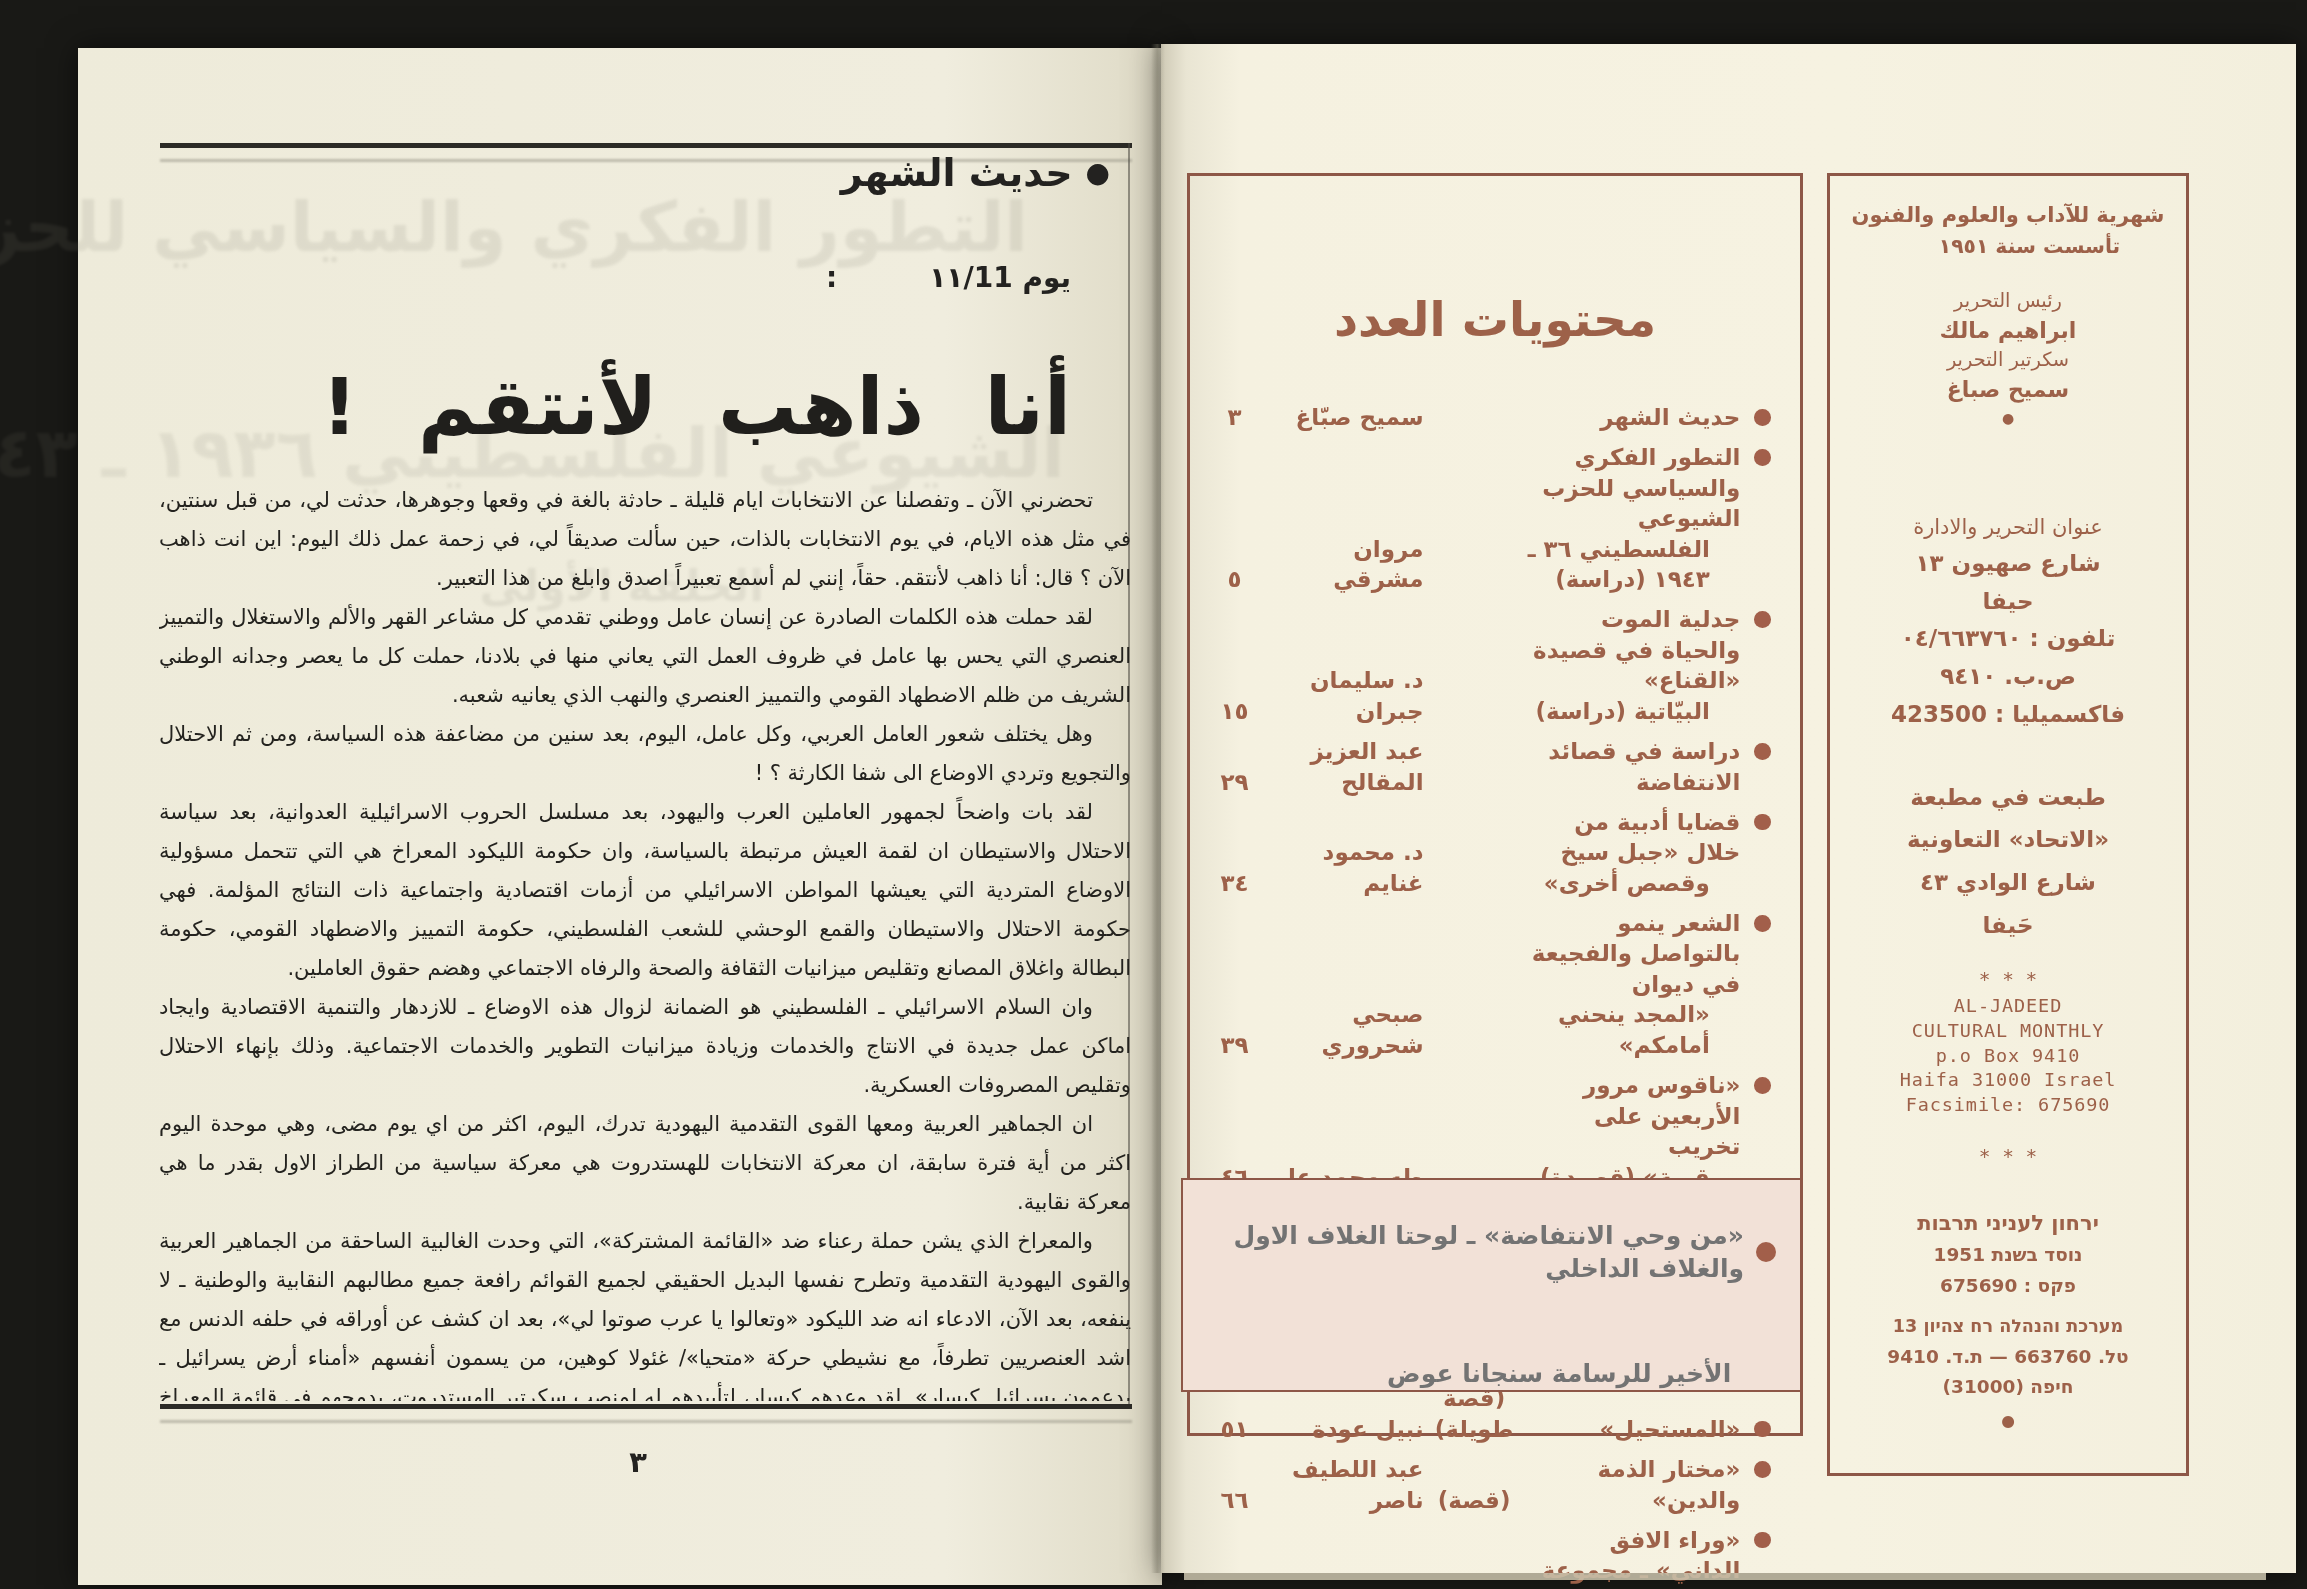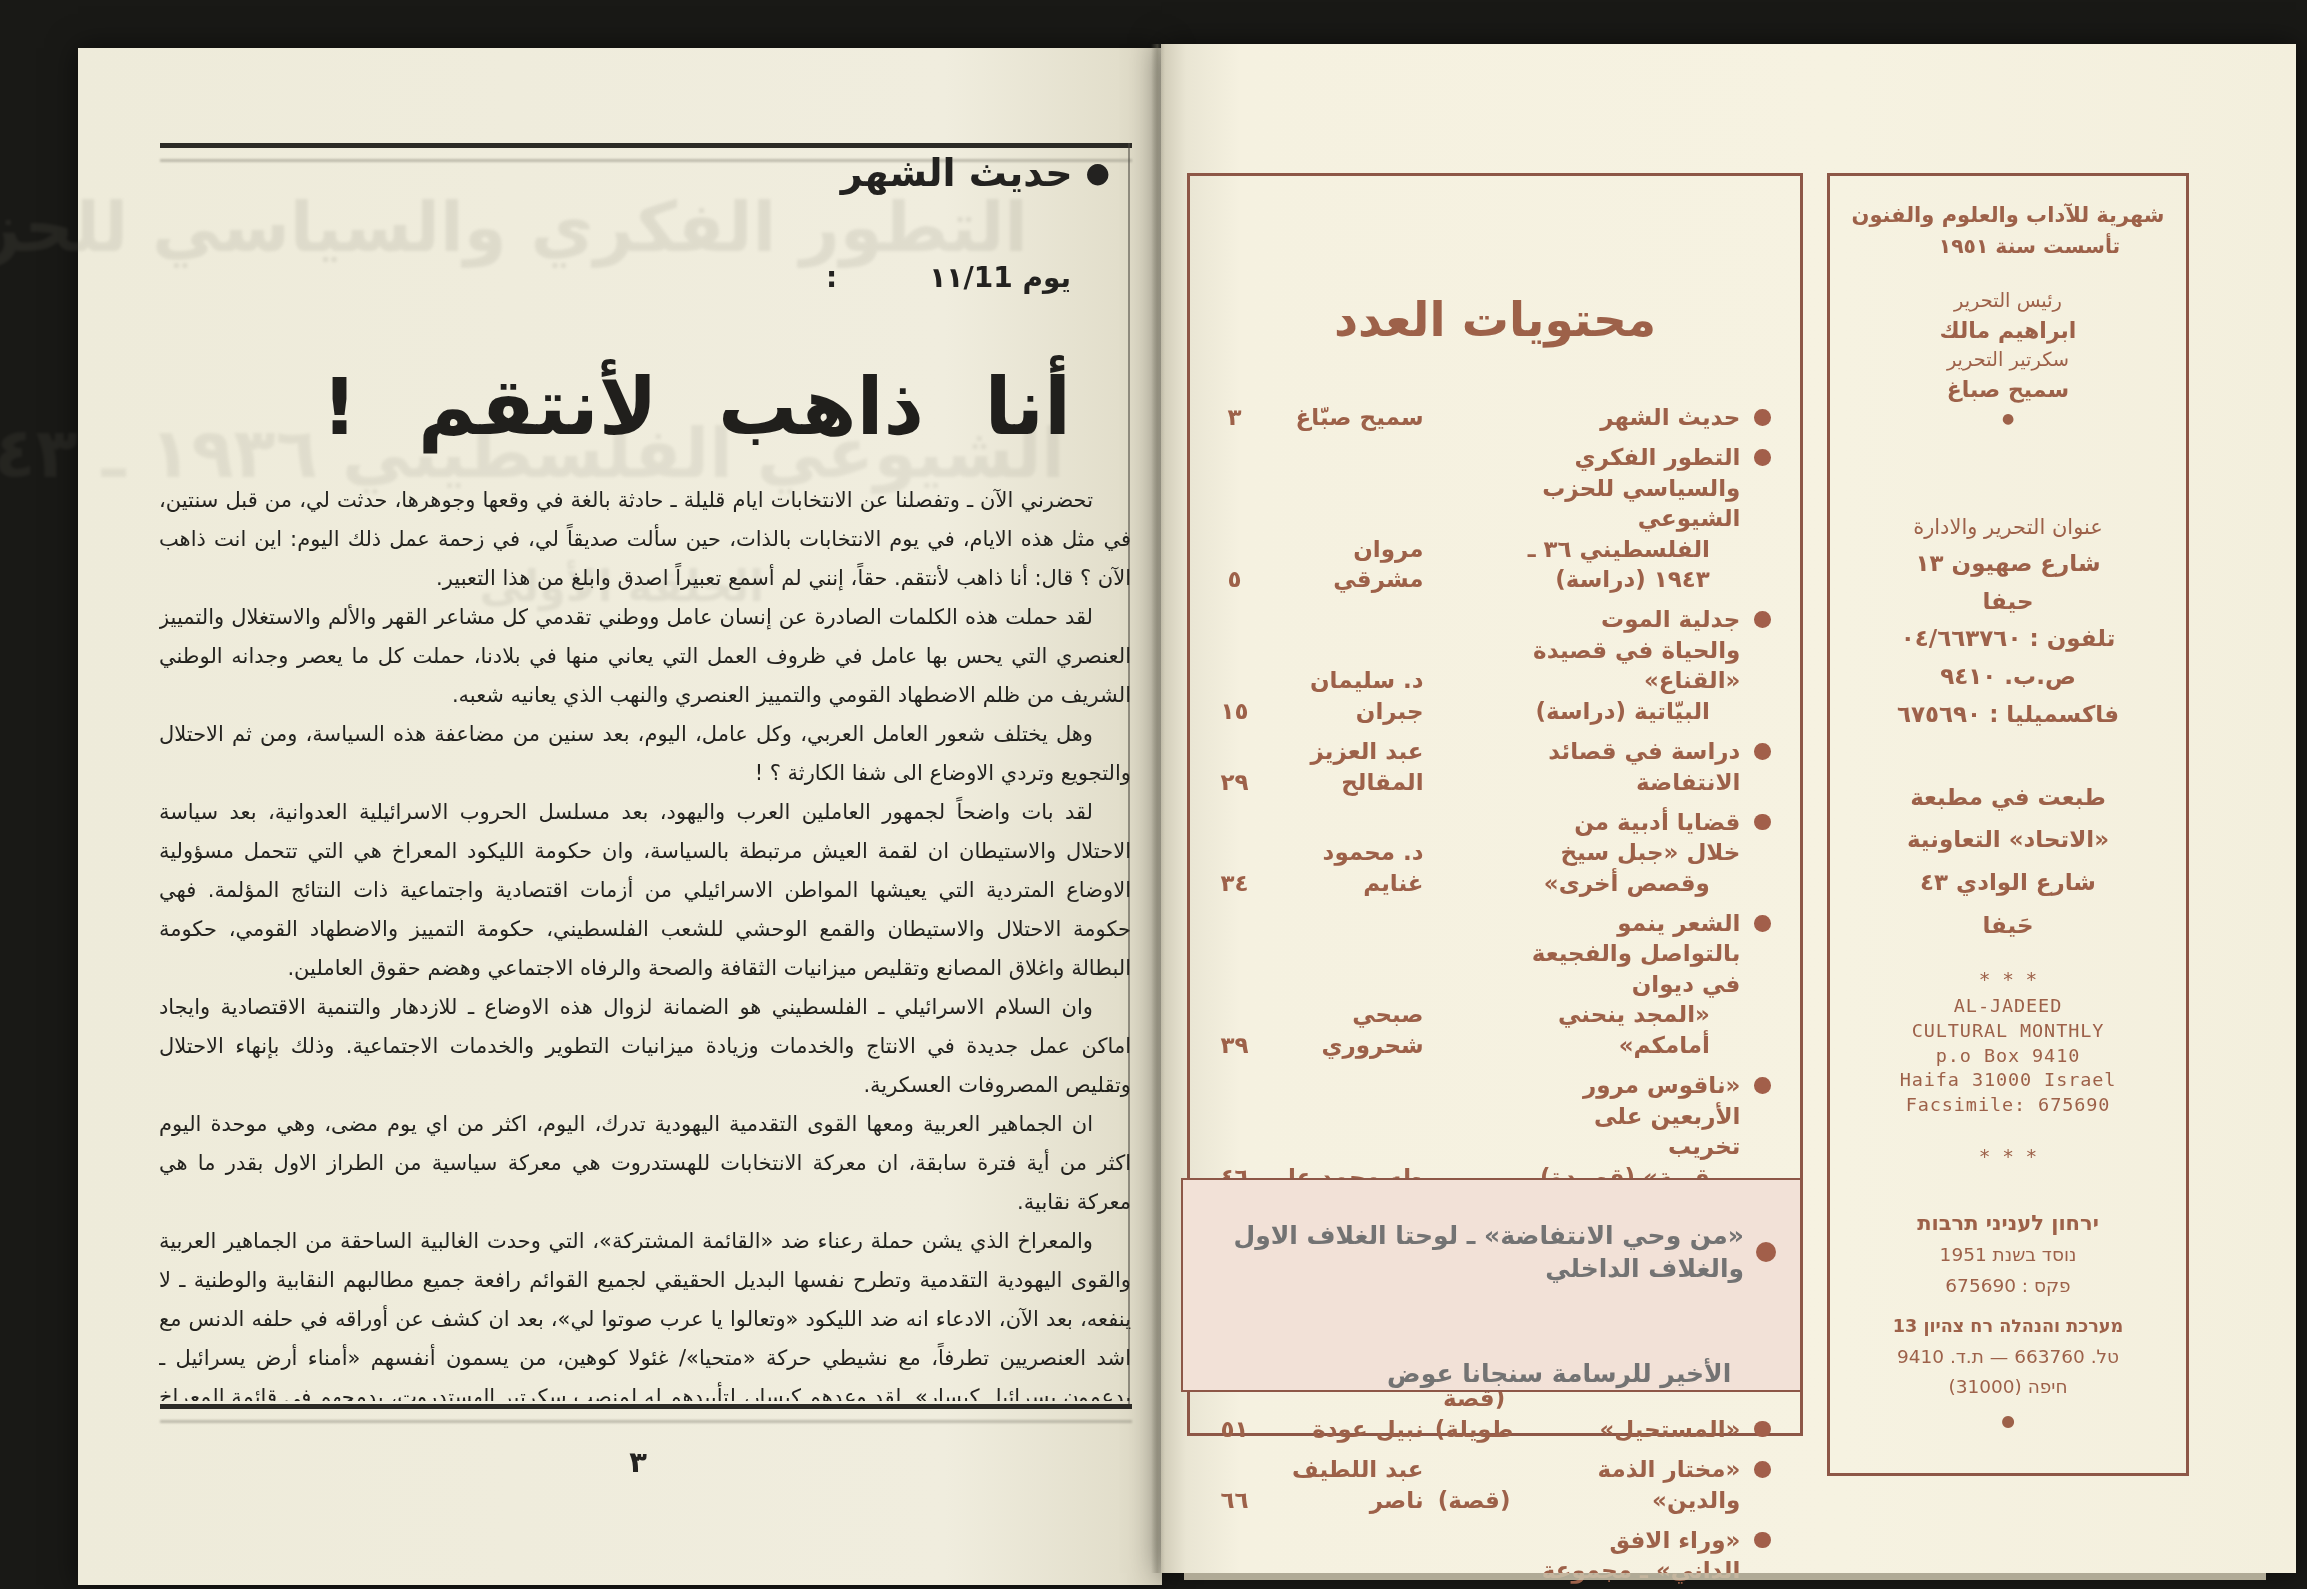--- a/index.html
+++ b/index.html
@@ -71,21 +71,21 @@
   .m-seclabel{margin-top:3.7px;font-size:19.4px;}
   .m-secretary{margin-top:3.7px;font-size:22px;font-weight:bold;}
   .m-dot{margin-top:6.5px;font-size:14px;}
   .m-addrlabel{margin-top:86px;font-size:21px;font-weight:normal;}
   .m-line{margin-top:9px;font-size:23px;font-weight:bold;}
   .m-printed1{margin-top:54px;font-size:23px;font-weight:bold;}
   .m-printed{margin-top:14px;font-size:23px;font-weight:bold;}
   .m-stars{margin-top:28px;font-family:"DejaVu Sans Mono",monospace;font-size:19.4px;direction:ltr;}
   .m-en{margin-top:1.8px;font-family:"DejaVu Sans Mono",monospace;font-size:18.5px;direction:ltr;letter-spacing:0.9px;}
   .m-he1{margin-top:41px;font-size:21px;font-weight:bold;}
-  .m-he{margin-top:7.4px;font-size:18.5px;font-weight:normal;}
+  .m-he{margin-top:7.4px;font-size:18.5px;font-weight:bold;}
   .m-he4{margin-top:18.5px;font-size:17.6px;font-weight:bold;}
   .m-flower{margin-top:12px;font-size:15.7px;}
 </style>
 </head>
 <body>
 
 <div class="stage">
 
   <div class="page page-left">
     <div class="rule-top"></div>
@@ -314,21 +314,21 @@
       <div class="m-edlabel">رئيس التحرير</div>
       <div class="m-editor">ابراهيم مالك</div>
       <div class="m-seclabel">سكرتير التحرير</div>
       <div class="m-secretary">سميح صباغ</div>
       <div class="m-dot">●</div>
       <div class="m-addrlabel">عنوان التحرير والادارة</div>
       <div class="m-line">شارع صهيون ١٣</div>
       <div class="m-line">حيفا</div>
       <div class="m-line">تلفون : ٠٤/٦٦٣٧٦٠</div>
       <div class="m-line">ص.ب. ٩٤١٠</div>
-      <div class="m-line">فاكسميليا : ٦٧٥٦٩٠</div>
+      <div class="m-line">فاكسميليا : 423500</div>
       <div class="m-printed1">طبعت في مطبعة</div>
       <div class="m-printed">«الاتحاد» التعاونية</div>
       <div class="m-printed">شارع الوادي ٤٣</div>
       <div class="m-printed">حَيفا</div>
       <div class="m-stars">* * *</div>
       <div class="m-en">AL-JADEED</div>
       <div class="m-en">CULTURAL MONTHLY</div>
       <div class="m-en">p.o Box 9410</div>
       <div class="m-en">Haifa 31000 Israel</div>
       <div class="m-en">Facsimile: 675690</div>

